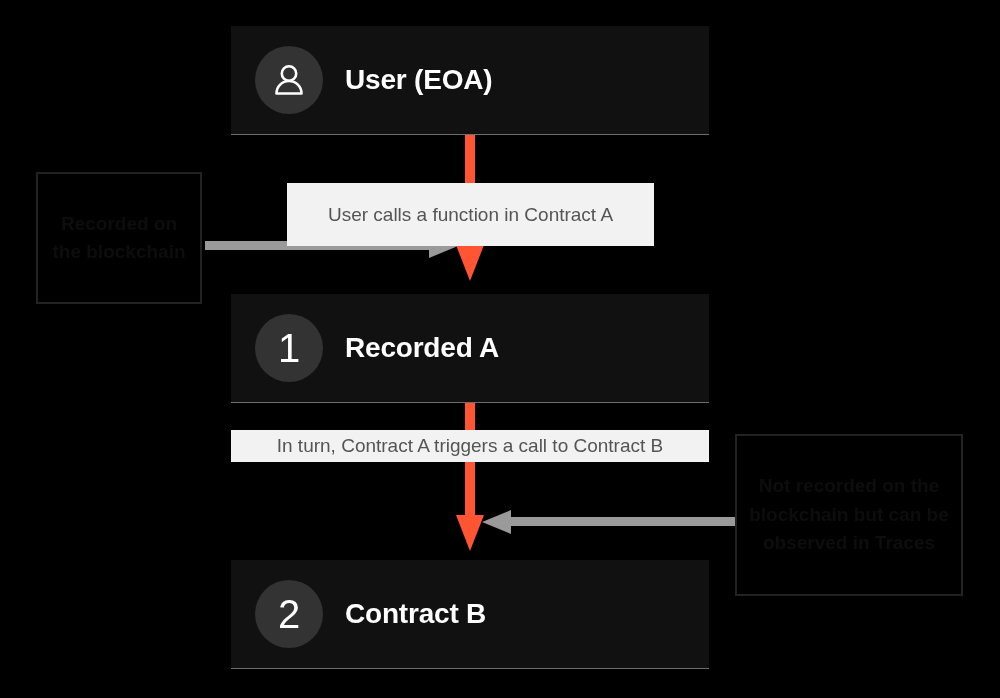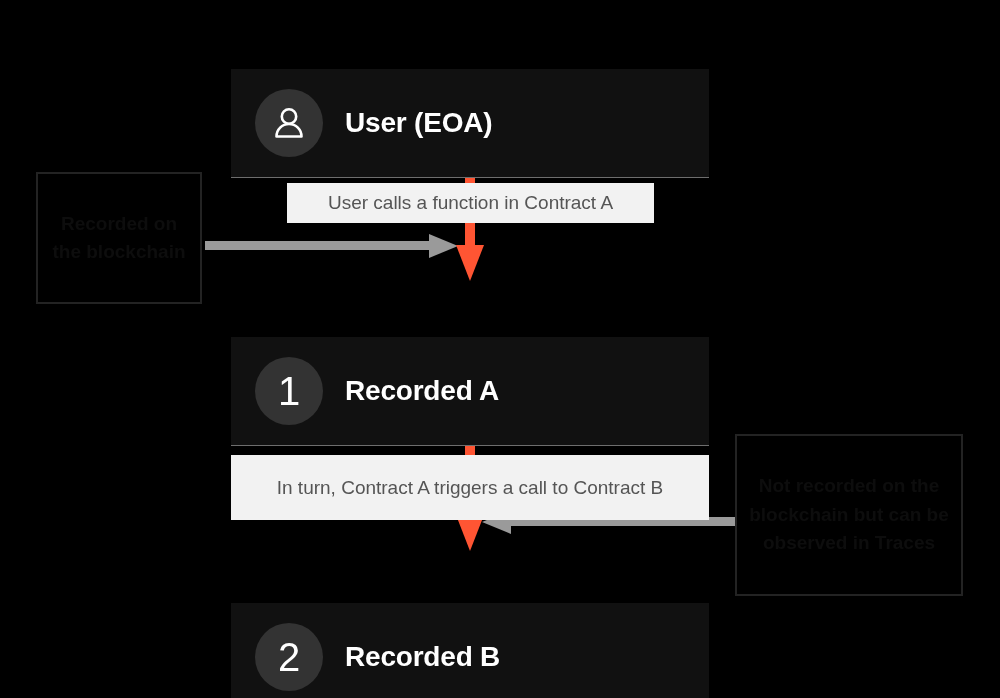--- a/index.html
+++ b/index.html
@@ -22,21 +22,20 @@
 
   
   .node {
     position: absolute;
     background: #111111;
     border-bottom: 1.5px solid #6e6e6e;
     display: flex;
     align-items: center;
     padding-left: 24px;
     z-index: 5;
-    margin-top: 43px;
   }
 
   .node-badge {
     width: 68px;
     height: 68px;
     border-radius: 50%;
     background: #333333;
     flex: 0 0 68px;
     display: flex;
     align-items: center;
@@ -126,43 +125,43 @@
       <span>
         <svg width="40" height="40" viewBox="0 0 40 40" aria-hidden="true">
           <circle cx="20" cy="13.5" r="7.2" fill="none" stroke="#ffffff" stroke-width="2.6"></circle>
           <path d="M7.5 33.5 A12.5 12.5 0 0 1 32.5 33.5 Z" fill="none" stroke="#ffffff" stroke-width="2.6" stroke-linejoin="round"></path>
         </svg>
       </span>
     </div>
     <div class="node-label">User (EOA)</div>
   </div>
 
-  <div class="edge-label" style="left:287px; top:183px; width:367px; height:40px;">
+  <div class="edge-label" style="left:287px; top:183px; width:367px; height:63px;">
     <span>User calls a function in Contract A</span>
   </div>
 
   <div class="annot" style="left:36px; top:172px; width:166px; height:132px;">
     <span>Recorded on the blockchain</span>
   </div>
 
   <div class="node" style="left:231px; top:294px; width:478px; height:109px;">
     <div class="node-badge">
       <span>1</span>
     </div>
     <div class="node-label">Recorded A</div>
   </div>
 
-  <div class="edge-label" style="left:231px; top:455px; width:478px; height:65px;">
+  <div class="edge-label" style="left:231px; top:430px; width:478px; height:32px;">
     <span>In turn, Contract A triggers a call to Contract B</span>
   </div>
 
   <div class="annot" style="left:735px; top:434px; width:228px; height:162px;">
     <span>Not recorded on the blockchain but can be observed in Traces</span>
   </div>
 
   <div class="node" style="left:231px; top:560px; width:478px; height:109px;">
     <div class="node-badge">
       <span>2</span>
     </div>
-    <div class="node-label">Recorded B</div>
+    <div class="node-label">Contract B</div>
   </div>
 
 </div>
 
 </body></html>

